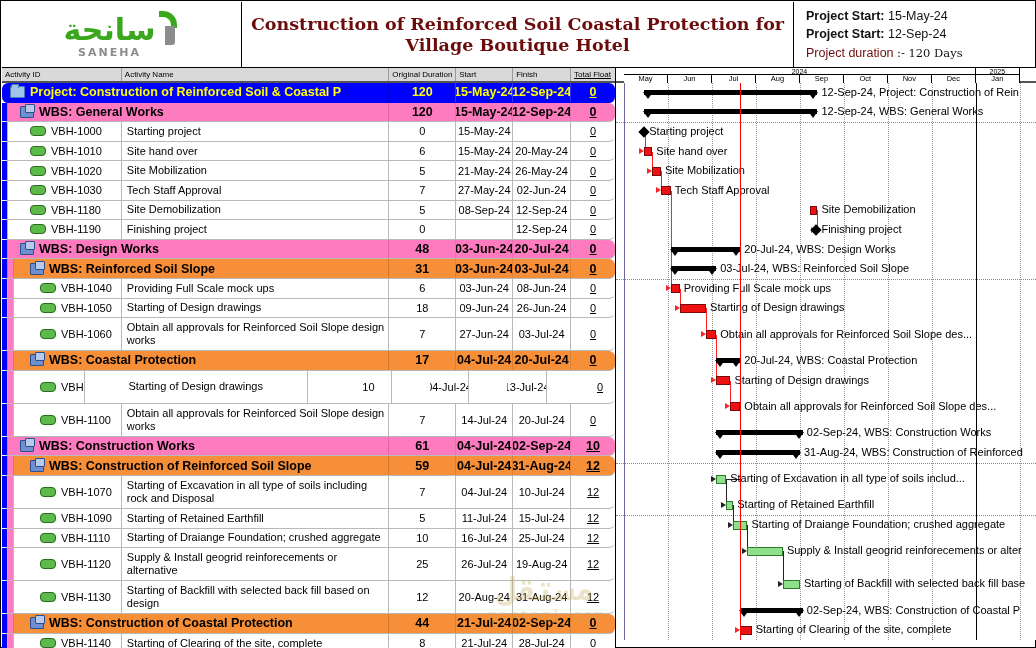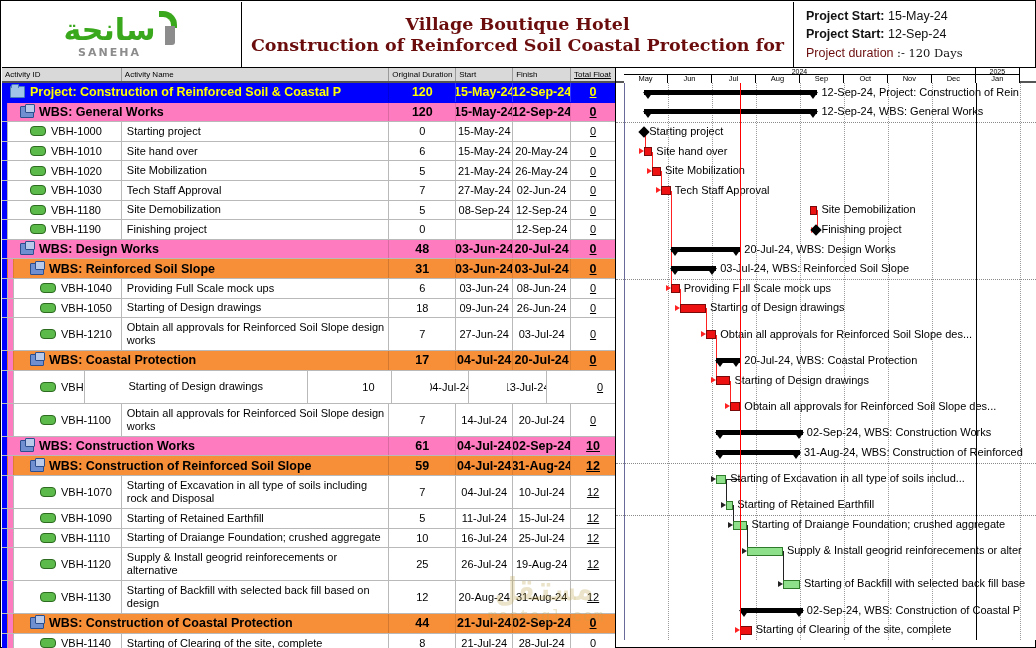--- a/index.html
+++ b/index.html
@@ -40,21 +40,21 @@
   .thead div{font-size:8px;color:#000;padding:2px 0 0 3px;box-sizing:border-box;border-right:1px solid #9a9a9a;white-space:nowrap;overflow:hidden;}
   .c-id{width:120px;}
   .c-name{width:268px;}
   .c-dur{width:67px;}
   .c-start{width:57px;}
   .c-fin{width:58px;}
   .c-float{width:44px;border-right:none !important;text-decoration:underline;}
 
   
   .rows{position:relative;}
-  .row{display:flex;box-sizing:border-box;border-bottom:1px solid #b9b9b9;position:relative;}
+  .row{display:flex;box-sizing:border-box;border-bottom:1px solid #b9b9b9;position:relative;border-radius:6px;}
   .row > div{box-sizing:border-box;border-right:1px solid #b9b9b9;display:flex;align-items:center;font-size:11px;color:#000;overflow:hidden;white-space:nowrap;}
   .row .c-float{border-right:none;}
   .cell-num,.cell-date{justify-content:center;}
   .cell-id{padding-left:4px;}
   .cell-name{padding-left:5px;white-space:normal !important;line-height:1.18;}
 
   
   .row.project{background:#0000ff;color:#ffff00;font-weight:bold;font-size:12.5px;border-bottom:1px solid #0000ff;}
   .row.project > div{color:#ffff00;font-weight:bold;font-size:12.5px;border-right-color:#3333ff;}
   .row.wbs1{background:#ff7bc0;font-weight:bold;}
@@ -125,22 +125,22 @@
       <div class="logo-wrap">
         <div class="logo-main">
           <span class="logo-ar">سانحة</span>
           <span class="logo-hook"></span>
         </div>
         <div class="logo-sub">SANEHA</div>
       </div>
     </div>
     <div class="hd-title">
       <div class="hd-title-txt">
+        <div>Construction of Reinforced Soil Coastal Protection for</div>
         <div>Village Boutique Hotel</div>
-        <div>Construction of Reinforced Soil Coastal Protection for</div>
       </div>
     </div>
     <div class="hd-meta">
       <div>
         <b>Project Start:</b>
         <span>15-May-24</span>
       </div>
       <div>
         <b>Project Start:</b>
         <span>12-Sep-24</span>
@@ -321,21 +321,21 @@
             <div class="c-start cell-date">09-Jun-24</div>
             <div class="c-fin cell-date">26-Jun-24</div>
             <div class="c-float cell-num">0</div>
           </div>
           <div class="row task" style="height: 33px;">
             <div class="band" style="left: 0px; background: rgb(0, 0, 255);"></div>
             <div class="band" style="left: 6px; background: rgb(255, 123, 192);"></div>
             <div class="c-id cell-id">
               <span class="ind" style="width: 34px;"></span>
               <span class="ico ico-task"></span>
-              <span>VBH-1210</span>
+              <span>VBH-1060</span>
             </div>
             <div class="c-name cell-name">Obtain all approvals for Reinforced Soil Slope design works</div>
             <div class="c-dur cell-num">7</div>
             <div class="c-start cell-date">27-Jun-24</div>
             <div class="c-fin cell-date">03-Jul-24</div>
             <div class="c-float cell-num">0</div>
           </div>
           <div class="row wbs2" style="height: 19.6px;">
             <div class="band" style="left: 0px; background: rgb(0, 0, 255);"></div>
             <div class="band" style="left: 6px; background: rgb(255, 123, 192);"></div>

